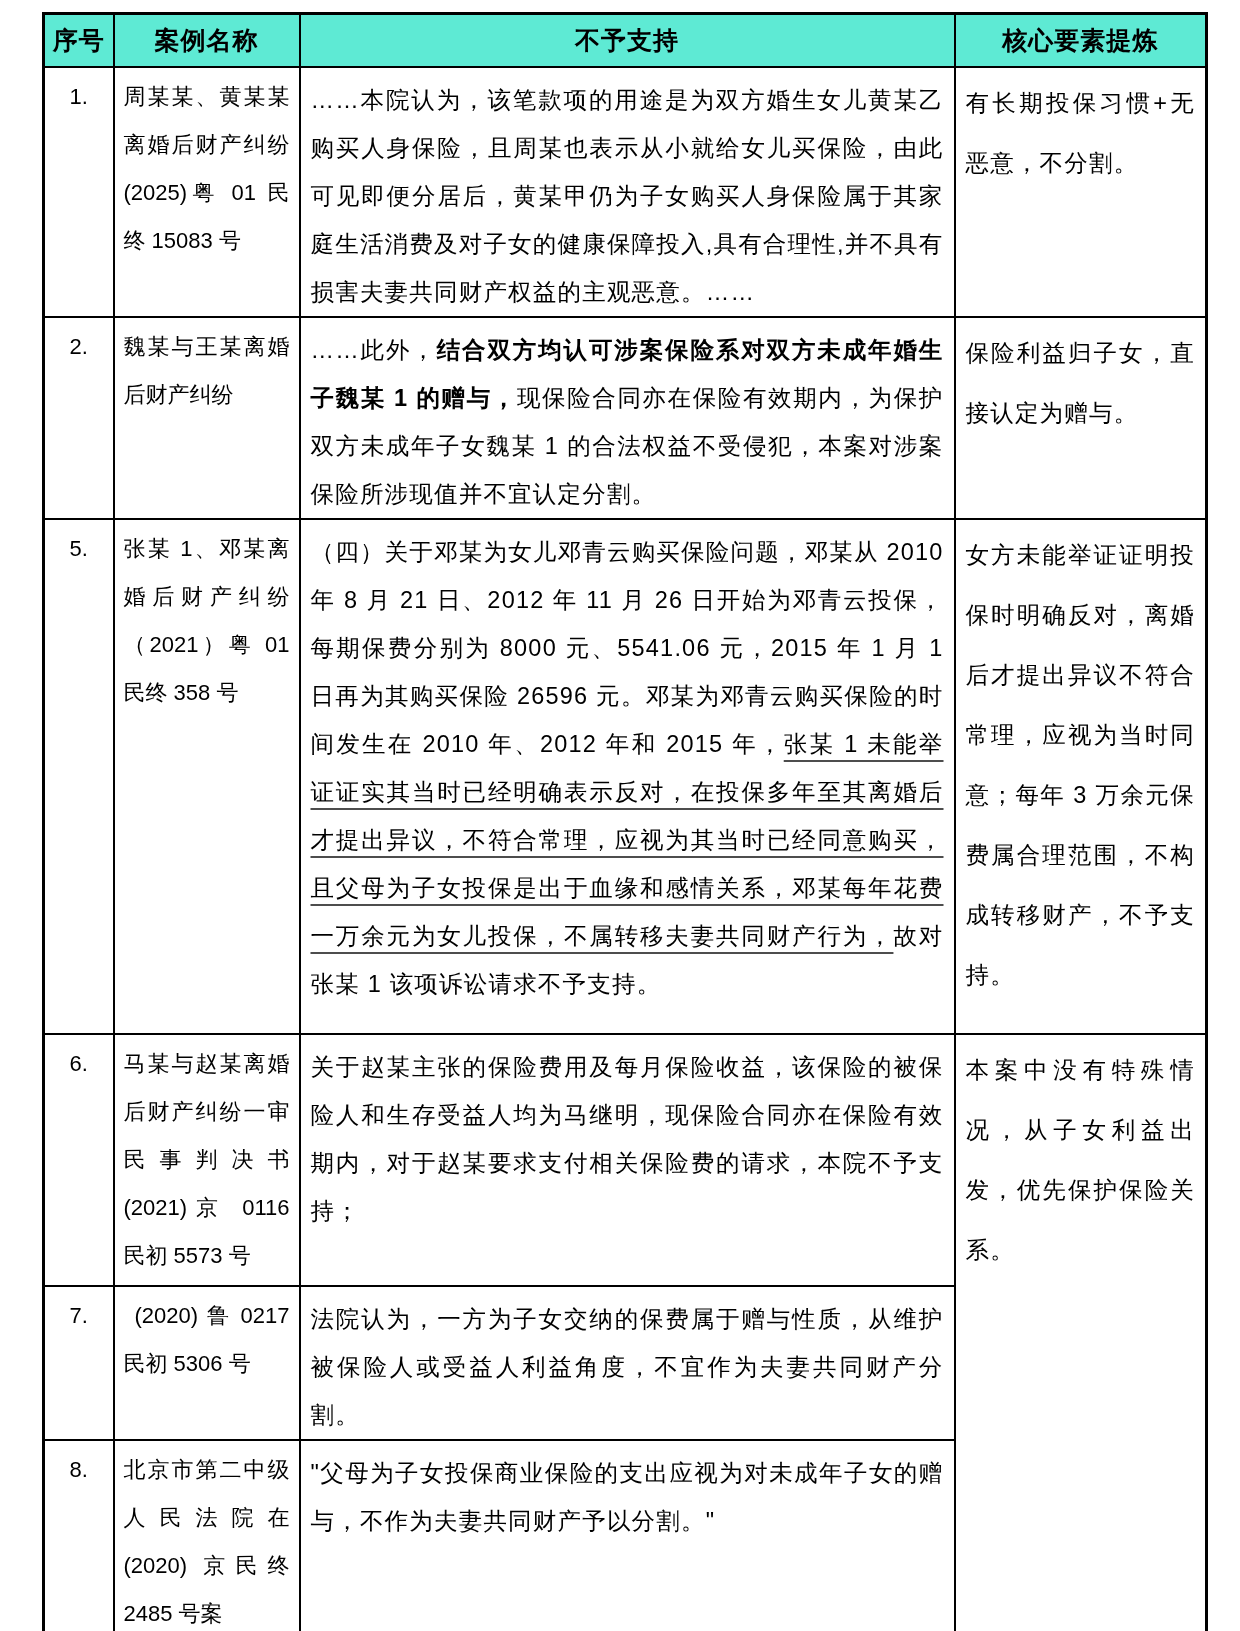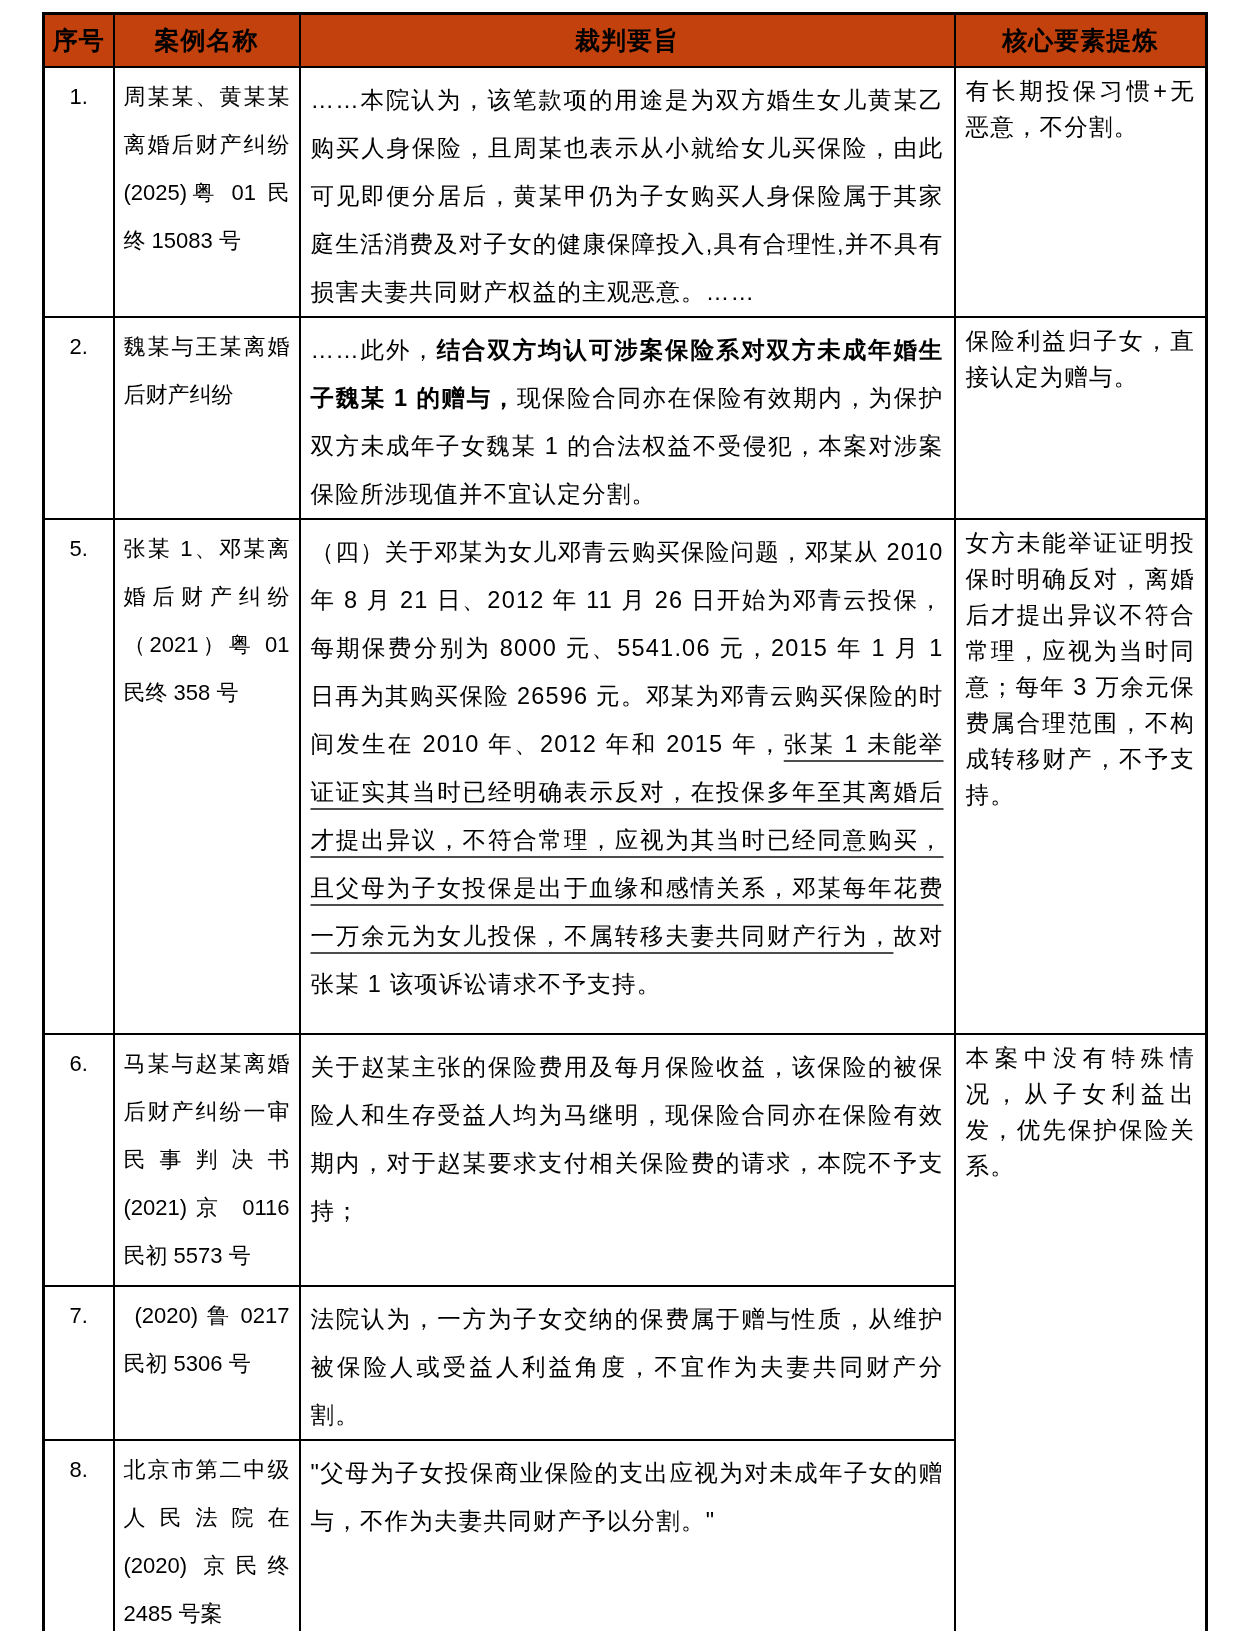--- a/index.html
+++ b/index.html
@@ -16,21 +16,21 @@
     margin:12px 0 0 42px;
     border:3px solid #000;
   }
   .case-table th,.case-table td{
     border:2px solid #000;
     vertical-align:top;
     box-sizing:border-box;
   }
   .case-table thead tr{height:53px;}
   .case-table th{
-    background:#c2410c;
+    background:#5eead4;
     font-size:25px;
     font-weight:bold;
     text-align:center;
     vertical-align:middle;
     padding:0;
     letter-spacing:1px;
   }
   .col-w-num{width:70px;}
   .col-w-name{width:186px;}
   .col-w-gist{width:655px;}
@@ -50,21 +50,21 @@
   .col-gist{
     font-size:23.5px;
     letter-spacing:1.2px;
     line-height:48px;
     padding:8px 10px 0 10px;
     text-align:justify;
   }
   .col-core{
     font-size:23.5px;
     letter-spacing:1.2px;
-    line-height:36px;
+    line-height:60px;
     padding:5px 10px 0 10px;
     text-align:justify;
   }
   .seg-normal{font-weight:normal;}
   .seg-bold{font-weight:bold;}
   .seg-bold-underline{
     font-weight:normal;
     text-decoration:underline;
     text-decoration-thickness:2px;
     text-decoration-color:#4d4d4d;
@@ -78,21 +78,21 @@
   <colgroup>
     <col class="col-w-num">
     <col class="col-w-name">
     <col class="col-w-gist">
     <col class="col-w-core">
   </colgroup>
   <thead>
     <tr>
       <th>序号</th>
       <th>案例名称</th>
-      <th>裁判要旨</th>
+      <th>不予支持</th>
       <th>核心要素提炼</th>
     </tr>
   </thead>
   <tbody>
       <tr style="height: 243px;">
         <td class="col-num">1.</td>
         <td class="col-name">周某某、黄某某离婚后财产纠纷(2025)粤 01 民终 15083 号</td>
         <td class="col-gist"><span class="seg-normal">……本院认为，该笔款项的用途是为双方婚生女儿黄某乙购买人身保险，且周某也表示从小就给女儿买保险，由此可见即便分居后，黄某甲仍为子女购买人身保险属于其家庭生活消费及对子女的健康保障投入,具有合理性,并不具有损害夫妻共同财产权益的主观恶意。……</span></td>
         <td class="col-core" rowspan="1">有长期投保习惯+无恶意，不分割。</td>
       </tr>

